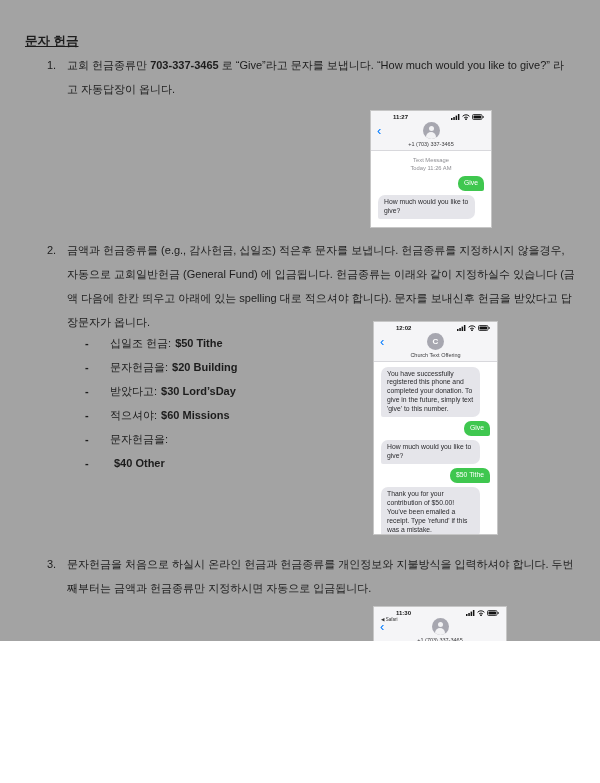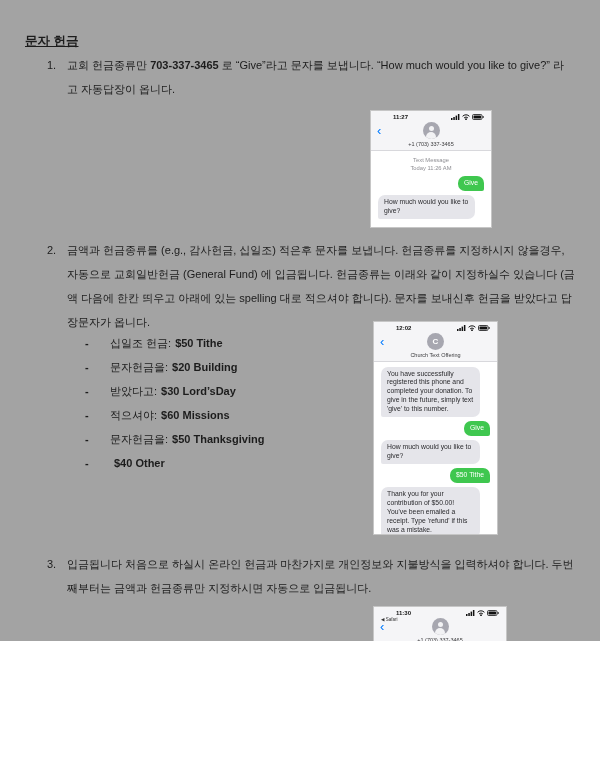--- a/index.html
+++ b/index.html
@@ -130,21 +130,20 @@
       <span class="val">$30 Lord’sDay</span>
     </div>
     <div class="bullet-row">
       <span class="dash">-</span>
       <span class="lbl">적으셔야:</span>
       <span class="val">$60 Missions</span>
     </div>
     <div class="bullet-row">
       <span class="dash">-</span>
       <span class="lbl">문자헌금을:</span>
-      <span class="val">$50 Thanksgiving</span>
     </div>
     <div class="bullet-row">
       <span class="dash">-</span>
       <span class="val">$40 Other</span>
     </div>
   </div>
 
   <div class="phone" style="left:373px;top:321px;width:125px;height:214px;">
     <div class="p-top">
       <div class="p-status">
@@ -186,21 +185,21 @@
       <div class="bubble in">You have successfully registered this phone and completed your donation.  To give in the future, simply text 'give' to this number.</div>
       <div class="bubble out">Give</div>
       <div class="bubble in">How much would you like to give?</div>
       <div class="bubble out">$50 Tithe</div>
       <div class="bubble in">Thank you for your contribution of $50.00! You've been emailed a receipt.  Type 'refund' if this was a mistake.</div>
     </div>
   </div>
 
   <div class="item" style="left:67px;top:552px;width:510px;">
     <span class="num">3.</span>
-    <span>입금됩니다 처음으로 하실시 온라인 헌금과 마찬가지로 개인정보와 지불방식을 입력하셔야 합니다.  두번째부터는 금액과 헌금종류만 지정하시면 자동으로 입금됩니다.</span>
+    <span>문자헌금을 처음으로 하실시 온라인 헌금과 헌금종류를 개인정보와 지불방식을 입력하셔야 합니다.  두번째부터는 금액과 헌금종류만 지정하시면 자동으로 입금됩니다.</span>
   </div>
 
   <div class="phone" style="left:373px;top:606px;width:134px;height:139px;">
     <div class="p-top">
       <div class="p-status">
         <span class="time">11:30</span>
         <span class="sicons">
           <span>
               <svg width="9" height="6" viewBox="0 0 9 6">
                 <rect x="0" y="4" width="1.5" height="2" fill="#111"></rect>

